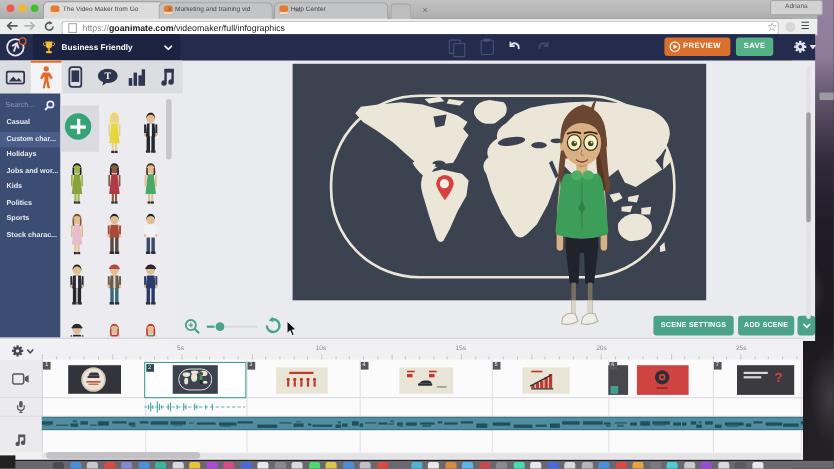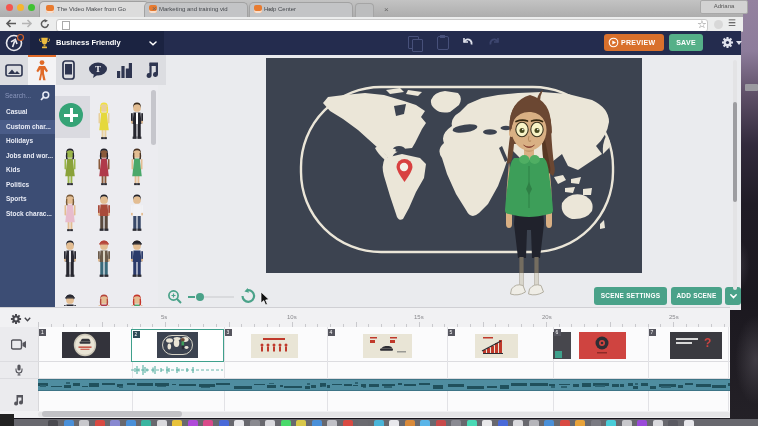--- a/index.html
+++ b/index.html
@@ -39,20 +39,21 @@
     </svg>
 <svg class="abs" style="left:21px;top:19px" width="12" height="9" viewBox="0 0 12 9">
       <path d="M1 4.5 H9.5 M6.5 1 L10 4.5 L6.5 8" stroke="#b5b5b5" stroke-width="1.6" fill="none"></path>
     </svg>
 <svg class="abs" style="left:40px;top:19px" width="10" height="10" viewBox="0 0 10 10">
       <path d="M8.2 5 A3.4 3.4 0 1 1 5 1.6" fill="none" stroke="#5a5a5a" stroke-width="1.5"></path>
       <path d="M4.5 0 L8 1.8 L4.8 3.6 Z" fill="#5a5a5a"></path>
     </svg>
 <div class="abs" style="left:56px;top:18.5px;width:650px;height:11px;background:#fff;border:1px solid #c9c9c9;border-radius:3px"></div>
 <div class="abs" style="left:62px;top:20.5px;width:6px;height:7px;background:#fff;border:1px solid #aaa"></div>
+<div class="abs" style="left:75px;top:20.5px;font-size:8px;color:#888">https://<span style="color:#222;font-weight:bold">goanimate.com</span><span style="color:#222">/videomaker/full/infographics</span></div>
 <div class="abs" style="left:697px;top:17.5px;font-size:11px;color:#888">☆</div>
 <div class="abs" style="left:714px;top:19.5px;width:9px;height:9px;border-radius:50%;background:#d8d8d8"></div>
 <div class="abs" style="left:728px;top:18px;font-size:9px;color:#444">☰</div>
 
 <div class="abs" style="left:0;top:31px;width:741px;height:24px;background:#242c4e"></div>
 
 <svg class="abs" style="left:4px;top:33px" width="22" height="20" viewBox="0 0 22 20">
   <circle cx="10" cy="10" r="7.5" fill="none" stroke="#e8e8ee" stroke-width="1.6"></circle>
   <g transform="rotate(20 10 10)">
         <path d="M10 14.2 L10 8 M6.8 10 L10 6.2 L13.2 10" stroke="#e8e8ee" stroke-width="1.6" fill="none"></path>

